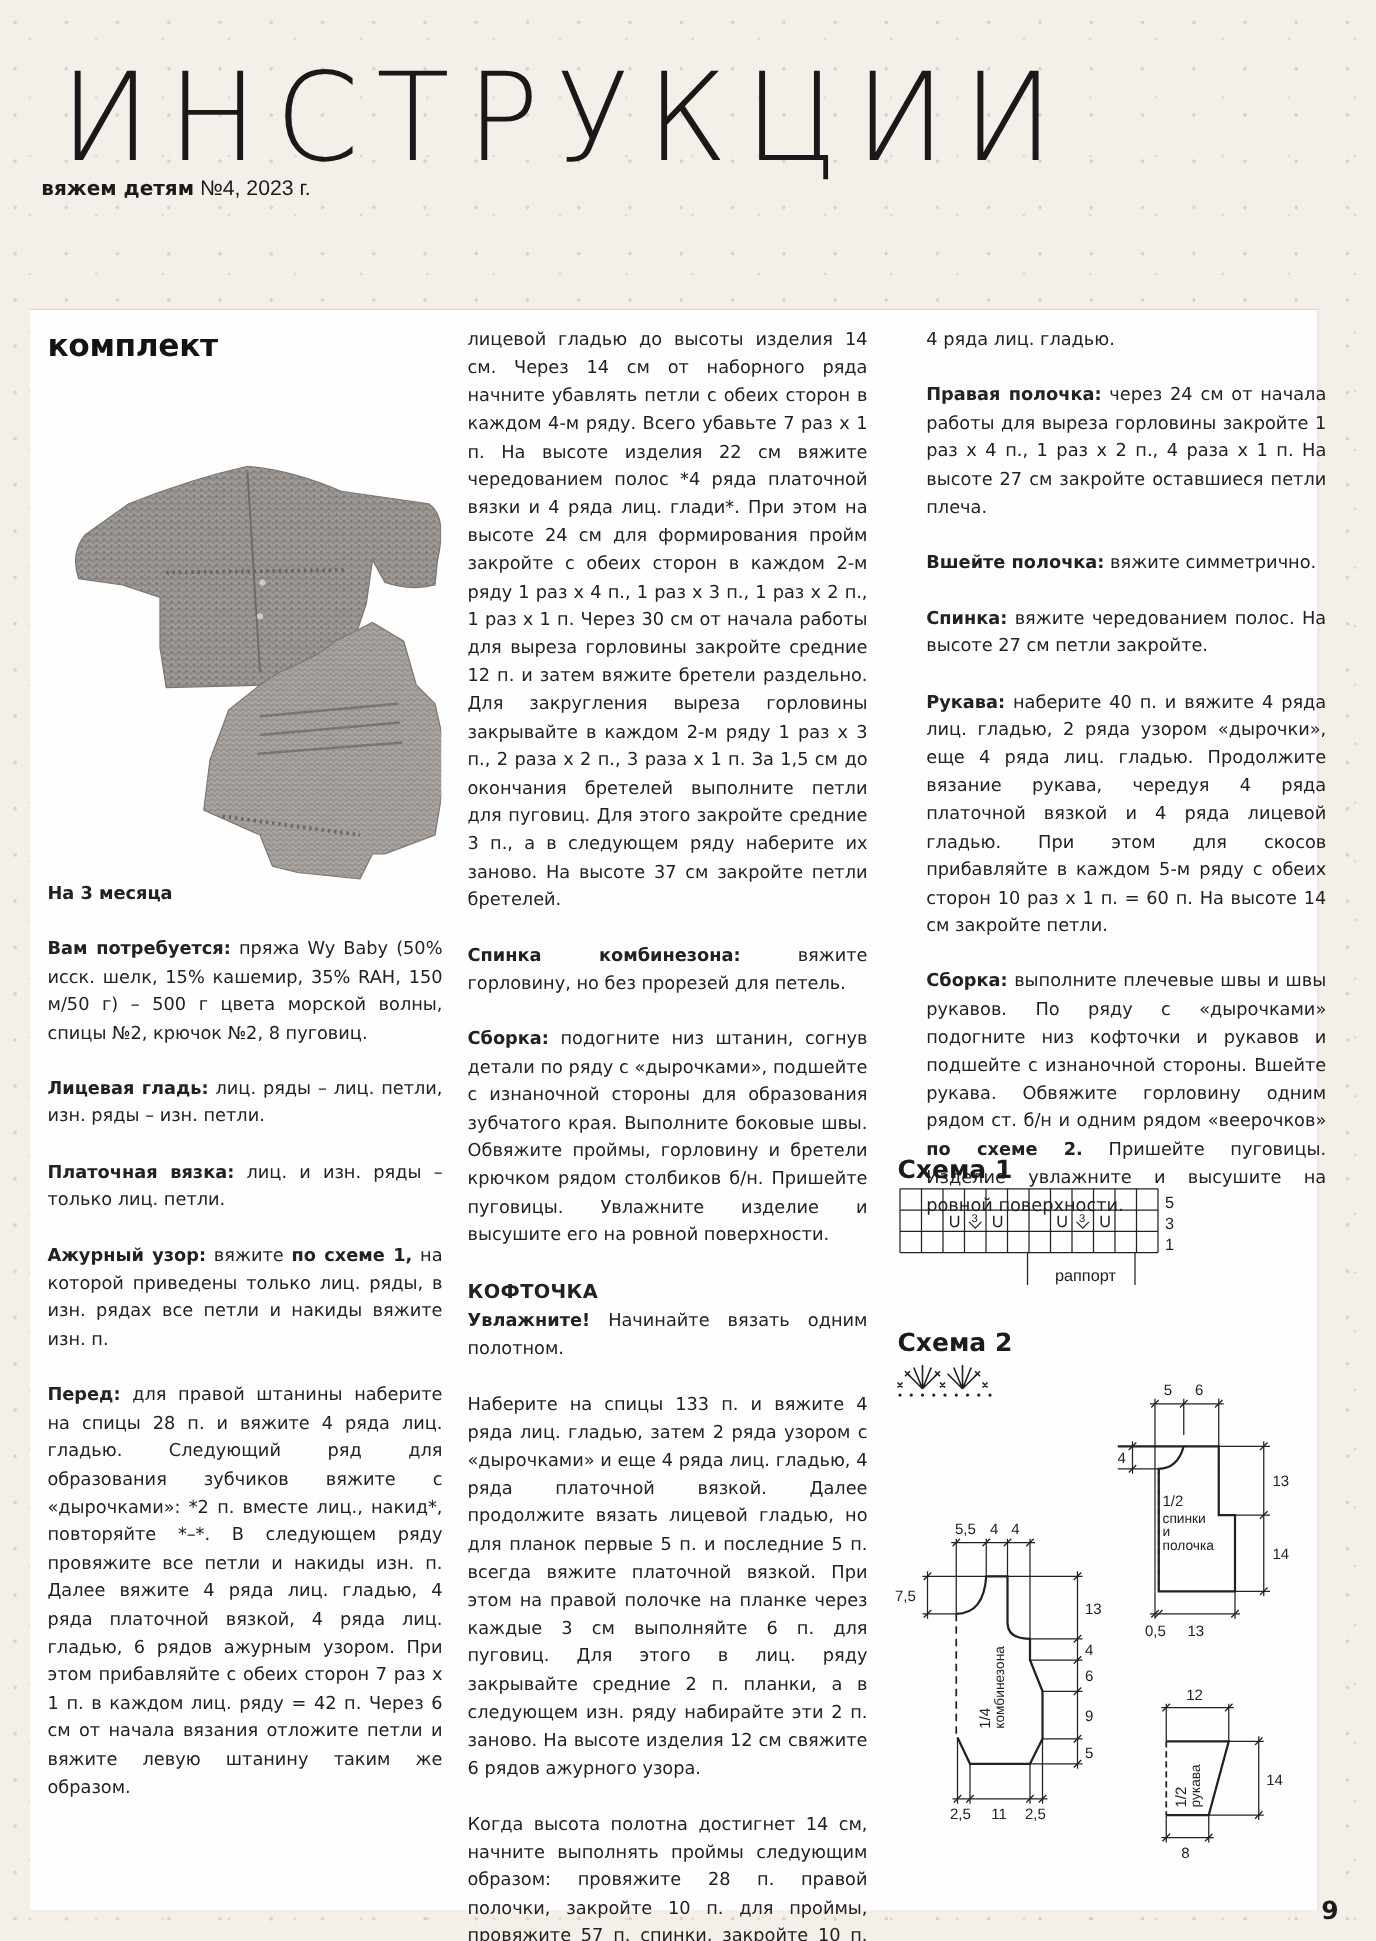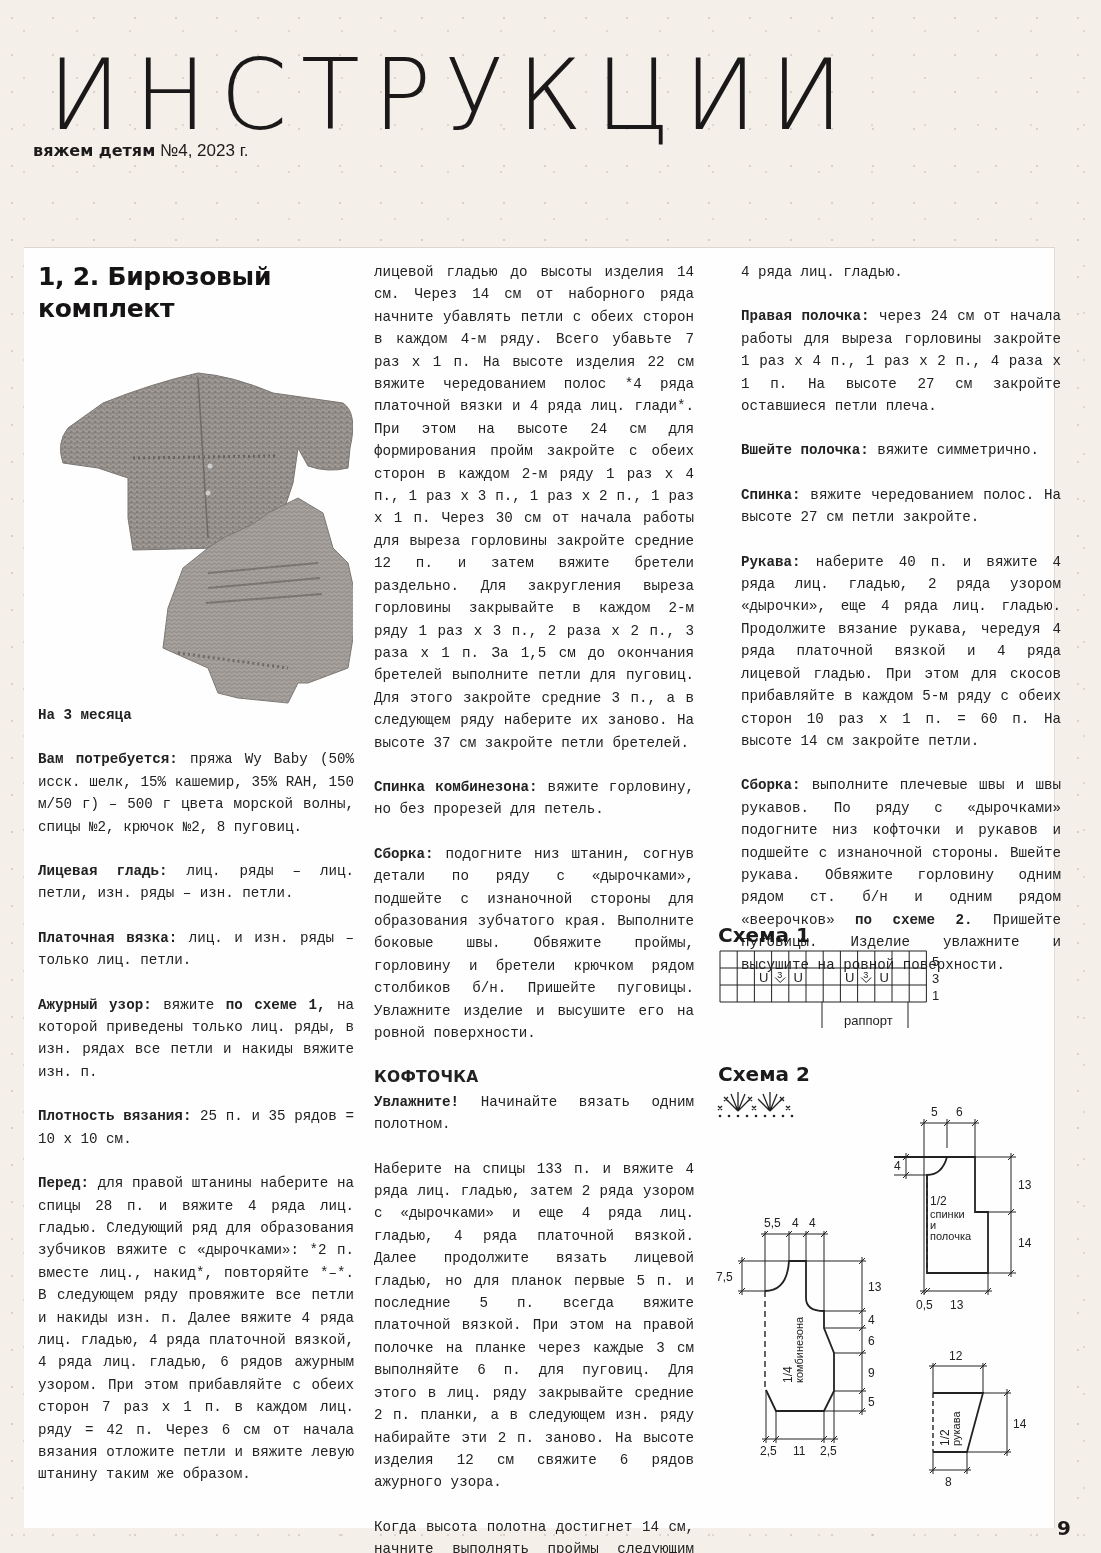--- a/index.html
+++ b/index.html
@@ -27,21 +27,21 @@
   }
   .masthead-sub b { font-family: "DejaVu Sans", sans-serif; font-weight: bold; font-size: 16px; }
   .panel {
     position: absolute; left: 24px; top: 247px; width: 1030px; height: 1280px;
     background: #fefefe; border-top: 1px solid #ddd5cf; border-right: 1px solid #e4dcd6;
   }
   .col {
     position: absolute; top: 0; font-family: "DejaVu Sans", sans-serif;
     font-size: 14.2px; line-height: 22.4px; color: #222; text-align: justify;
   }
-  .col p { margin: 0 0 22px 0; font-family: Liberation Mono, monospace; }
+  .col p { margin: 0 0 22px 0; }
   .col b { font-weight: bold; }
   .c1 { left: 14px; width: 316px; }
   .c2 { left: 350px; width: 320px; top: 13px; }
   .c3 { left: 694px; width: 320px; top: 13px; margin-left: 23px; }
   .item-title {
     margin: 13px 0 0 0; font-size: 25px; line-height: 32px; font-weight: bold;
     font-family: "DejaVu Sans", sans-serif; letter-spacing: -0.3px; color: #151313;
   }
   .photo {
     position: absolute; left: 20px; top: 100px; width: 295px; height: 365px;
@@ -61,21 +61,20 @@
 <div class="masthead-title">ИНСТРУКЦИИ</div>
 <div class="masthead-sub">
   <b>вяжем детям</b>
   <span>№4, 2023 г.</span>
 </div>
 
 <div class="panel">
 
   <div class="col c1">
     <div class="item-title">
-      <div>1, 2. Бирюзовый</div>
       <div>комплект</div>
     </div>
 
     <svg class="photo" viewBox="0 0 295 365">
       <defs>
         <pattern id="knit" width="6" height="5" patternUnits="userSpaceOnUse">
           <rect width="6" height="5" fill="#8f8a86"></rect>
           <path d="M0 2.5 Q1.5 0 3 2.5 T6 2.5" stroke="#a7a29e" stroke-width="1.2" fill="none"></path>
           <circle cx="1" cy="4" r="0.7" fill="#6f6a67"></circle>
         </pattern>
@@ -97,21 +96,20 @@
       <path d="M150 240 L262 230" stroke="#7a7571" stroke-width="2" fill="none"></path>
       <path d="M148 255 L264 246" stroke="#7a7571" stroke-width="2" fill="none"></path>
     </svg>
 
     <div class="c1-text">
       <p><b>На 3 месяца</b></p>
       <p><b>Вам потребуется:</b><span> пряжа Wy Baby (50% исск. шелк, 15% кашемир, 35% RAH, 150 м/50 г) – 500 г цвета морской волны, спицы №2, крючок №2, 8 пуговиц.</span></p>
       <p><b>Лицевая гладь:</b><span> лиц. ряды – лиц. петли, изн. ряды – изн. петли.</span></p>
       <p><b>Платочная вязка:</b><span> лиц. и изн. ряды – только лиц. петли.</span></p>
       <p><b>Ажурный узор:</b><span> вяжите </span><b>по схеме 1,</b><span> на которой приведены только лиц. ряды, в изн. рядах все петли и накиды вяжите изн. п.</span></p>
-      <p><b>Плотность вязания:</b><span> 25 п. и 35 рядов = 10 х 10 см.</span></p>
       <p><b>Перед:</b><span> для правой штанины наберите на спицы 28 п. и вяжите 4 ряда лиц. гладью. Следующий ряд для образования зубчиков вяжите с «дырочками»: *2 п. вместе лиц., накид*, повторяйте *–*. В следующем ряду провяжите все петли и накиды изн. п. Далее вяжите 4 ряда лиц. гладью, 4 ряда платочной вязкой, 4 ряда лиц. гладью, 6 рядов ажурным узором. При этом прибавляйте с обеих сторон 7 раз х 1 п. в каждом лиц. ряду = 42 п. Через 6 см от начала вязания отложите петли и вяжите левую штанину таким же образом.</span></p>
 
     </div>
   </div>
 
   <div class="col c2">
     <p>лицевой гладью до высоты изделия 14 см. Через 14 см от наборного ряда начните убавлять петли с обеих сторон в каждом 4-м ряду. Всего убавьте 7 раз х 1 п. На высоте изделия 22 см вяжите чередованием полос *4 ряда платочной вязки и 4 ряда лиц. глади*. При этом на высоте 24 см для формирования пройм закройте с обеих сторон в каждом 2-м ряду 1 раз х 4 п., 1 раз х 3 п., 1 раз х 2 п., 1 раз х 1 п. Через 30 см от начала работы для выреза горловины закройте средние 12 п. и затем вяжите бретели раздельно. Для закругления выреза горловины закрывайте в каждом 2-м ряду 1 раз х 3 п., 2 раза х 2 п., 3 раза х 1 п. За 1,5 см до окончания бретелей выполните петли для пуговиц. Для этого закройте средние 3 п., а в следующем ряду наберите их заново. На высоте 37 см закройте петли бретелей.</p>
     <p><b>Спинка комбинезона:</b><span> вяжите горловину, но без прорезей для петель.</span></p>
     <p><b>Сборка:</b><span> подогните низ штанин, согнув детали по ряду с «дырочками», подшейте с изнаночной стороны для образования зубчатого края. Выполните боковые швы. Обвяжите проймы, горловину и бретели крючком рядом столбиков б/н. Пришейте пуговицы. Увлажните изделие и высушите его на ровной поверхности.</span></p>
     <div class="section-head">КОФТОЧКА</div>

